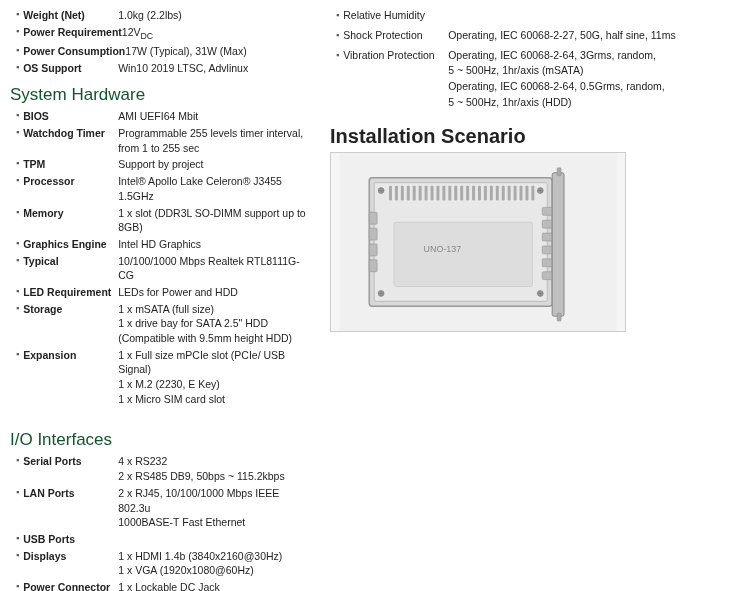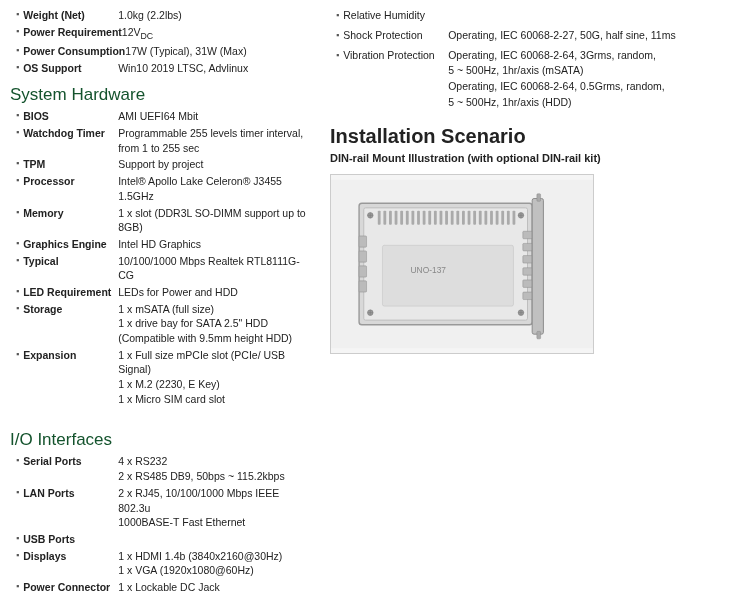--- a/index.html
+++ b/index.html
@@ -112,21 +112,21 @@
 
     .install-subtitle {
       font-size: 11px;
       font-weight: bold;
       color: #222;
       margin-bottom: 10px;
     }
 
     
     .product-image {
-      width: 264px;
+      width: 296px;
       height: 180px;
       border: 1px solid #ccc;
       background: #f5f5f5;
       display: flex;
       align-items: center;
       justify-content: center;
       position: relative;
       overflow: hidden;
     }
 
@@ -254,21 +254,20 @@
       <div class="env-block">
         <span class="env-label">Vibration Protection</span>
         <span class="env-value" style="white-space:pre-line;">Operating, IEC 60068-2-64, 3Grms, random,
 5 ~ 500Hz, 1hr/axis (mSATA)
 Operating, IEC 60068-2-64, 0.5Grms, random,
 5 ~ 500Hz, 1hr/axis (HDD)</span>
       </div>
     </div>
 
     <div class="install-title">Installation Scenario</div>
-    <div class="install-subtitle">DIN-rail Mount Illustration (with optional DIN-rail kit)</div>
 
     <div class="product-image">
       <svg class="din-svg" viewBox="0 0 280 180" xmlns="http://www.w3.org/2000/svg">
 
         <rect width="280" height="180" fill="#f0f0f0"></rect>
 
         <rect x="30" y="25" width="185" height="130" rx="3" fill="#d8d8d8" stroke="#999" stroke-width="1.5"></rect>
 
         <rect x="35" y="30" width="175" height="120" rx="2" fill="#e8e8e8" stroke="#bbb" stroke-width="1"></rect>
 

